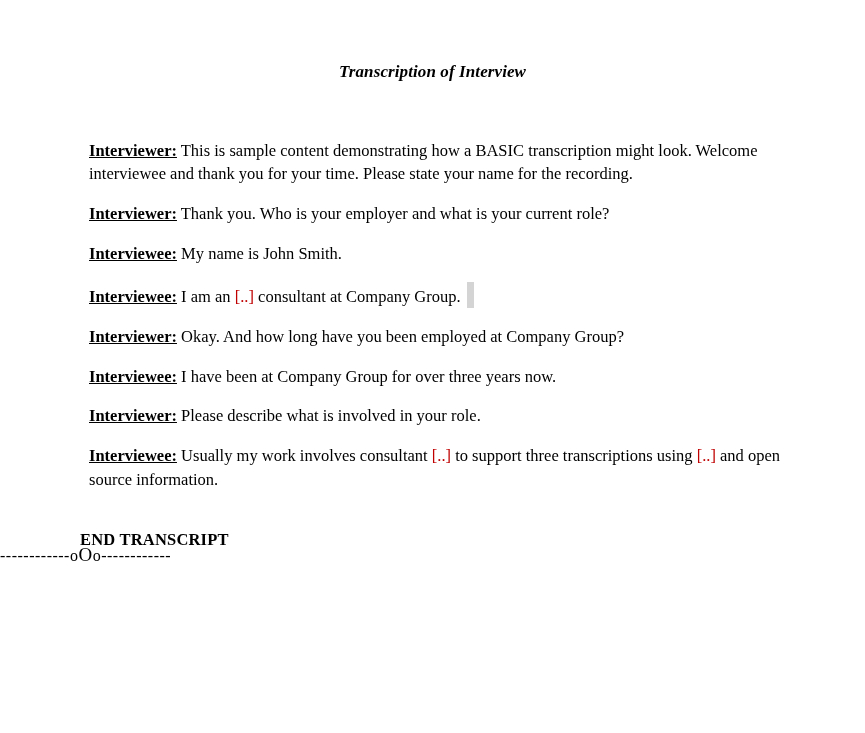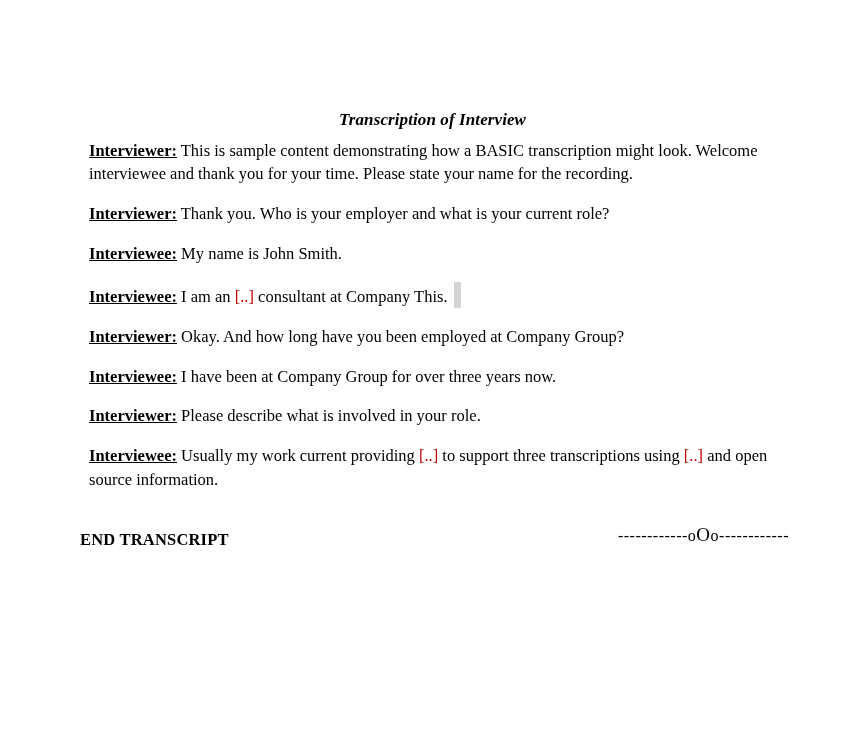--- a/index.html
+++ b/index.html
@@ -25,21 +25,20 @@
   .doc-title {
     position: absolute;
     left: 0;
     top: 62px;
     width: 865px;
     text-align: center;
     font-weight: bold;
     font-style: italic;
     font-size: 17px;
     letter-spacing: 0.1px;
-    margin-top: 48px;
   }
   .body-block {
     position: absolute;
     left: 80px;
     top: 122px;
     width: 715px;
   }
   .qa-line {
     font-size: 16.5px;
     line-height: 1.42;
@@ -66,47 +65,47 @@
     position: absolute;
     left: 80px;
     top: 530px;
     font-weight: bold;
     font-size: 16.5px;
     letter-spacing: 0.2px;
   }
   .footer-mark {
     position: absolute;
     left: 0;
-    top: 524px;
+    top: 544px;
     width: 789px;
-    text-align: right;
+    text-align: left;
     font-size: 16px;
     letter-spacing: 0.5px;
   }
   .footer-mark .big-o {
     font-size: 19px;
   }
 </style>
 </head>
 <body>
 
 <div class="page">
 
   <div class="doc-title">Transcription of Interview</div>
 
   <div class="body-block">
 
   <p class="qa-line"><span class="speaker">Interviewer:</span><span> This is sample content demonstrating how a BASIC transcription might look. Welcome interviewee and thank you for your time. Please state your name for the recording.</span></p>
       <p class="qa-line"><span class="speaker">Interviewer:</span><span> Thank you. Who is your employer and what is your current role?</span></p>
       <p class="qa-line"><span class="speaker">Interviewee:</span><span> My name is John Smith.</span></p>
-      <p class="qa-line"><span class="speaker">Interviewee:</span><span> I am an </span><span class="redact">[..]</span><span> consultant at Company This.</span><span class="cursor"></span></p>
+      <p class="qa-line"><span class="speaker">Interviewee:</span><span> I am an </span><span class="redact">[..]</span><span> consultant at Company Group.</span><span class="cursor"></span></p>
       <p class="qa-line"><span class="speaker">Interviewer:</span><span> Okay. And how long have you been employed at Company Group?</span></p>
       <p class="qa-line"><span class="speaker">Interviewee:</span><span> I have been at Company Group for over three years now.</span></p>
       <p class="qa-line"><span class="speaker">Interviewer:</span><span> Please describe what is involved in your role.</span></p>
-      <p class="qa-line"><span class="speaker">Interviewee:</span><span> Usually my work current providing </span><span class="redact">[..]</span><span> to support three transcriptions using </span><span class="redact">[..]</span><span> and open source information.</span></p>
+      <p class="qa-line"><span class="speaker">Interviewee:</span><span> Usually my work involves consultant </span><span class="redact">[..]</span><span> to support three transcriptions using </span><span class="redact">[..]</span><span> and open source information.</span></p>
     </div>
 
   <div class="end-transcript">END TRANSCRIPT</div>
 
   <div class="footer-mark">
     <span>------------o</span><span class="big-o">O</span><span>o------------</span>
   </div>
 
 </div>
 

